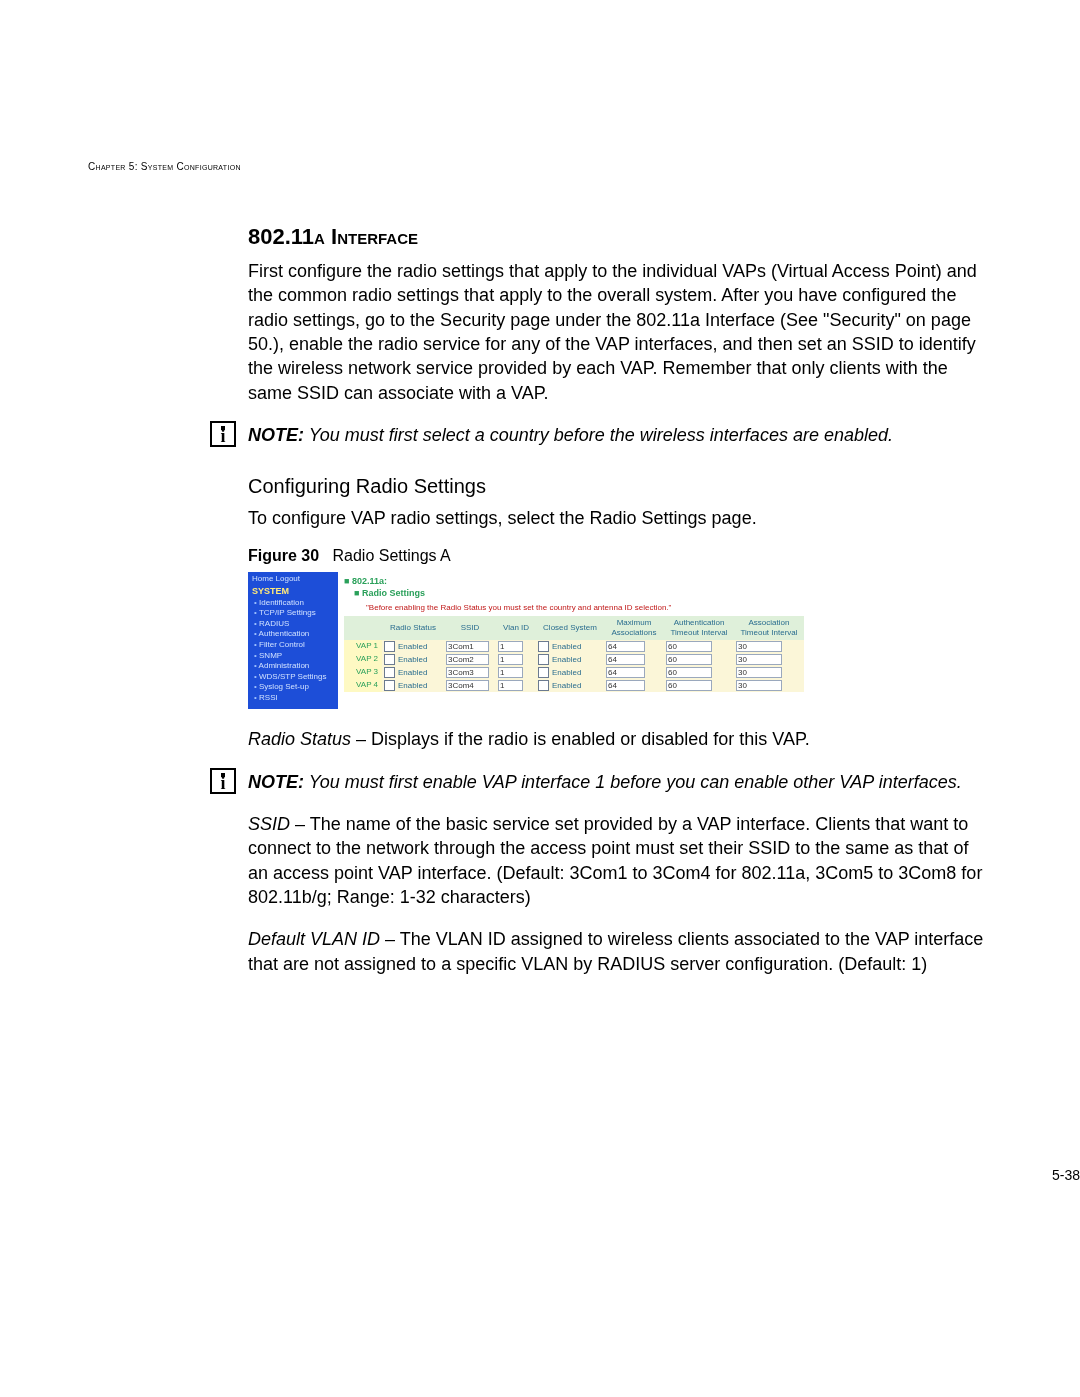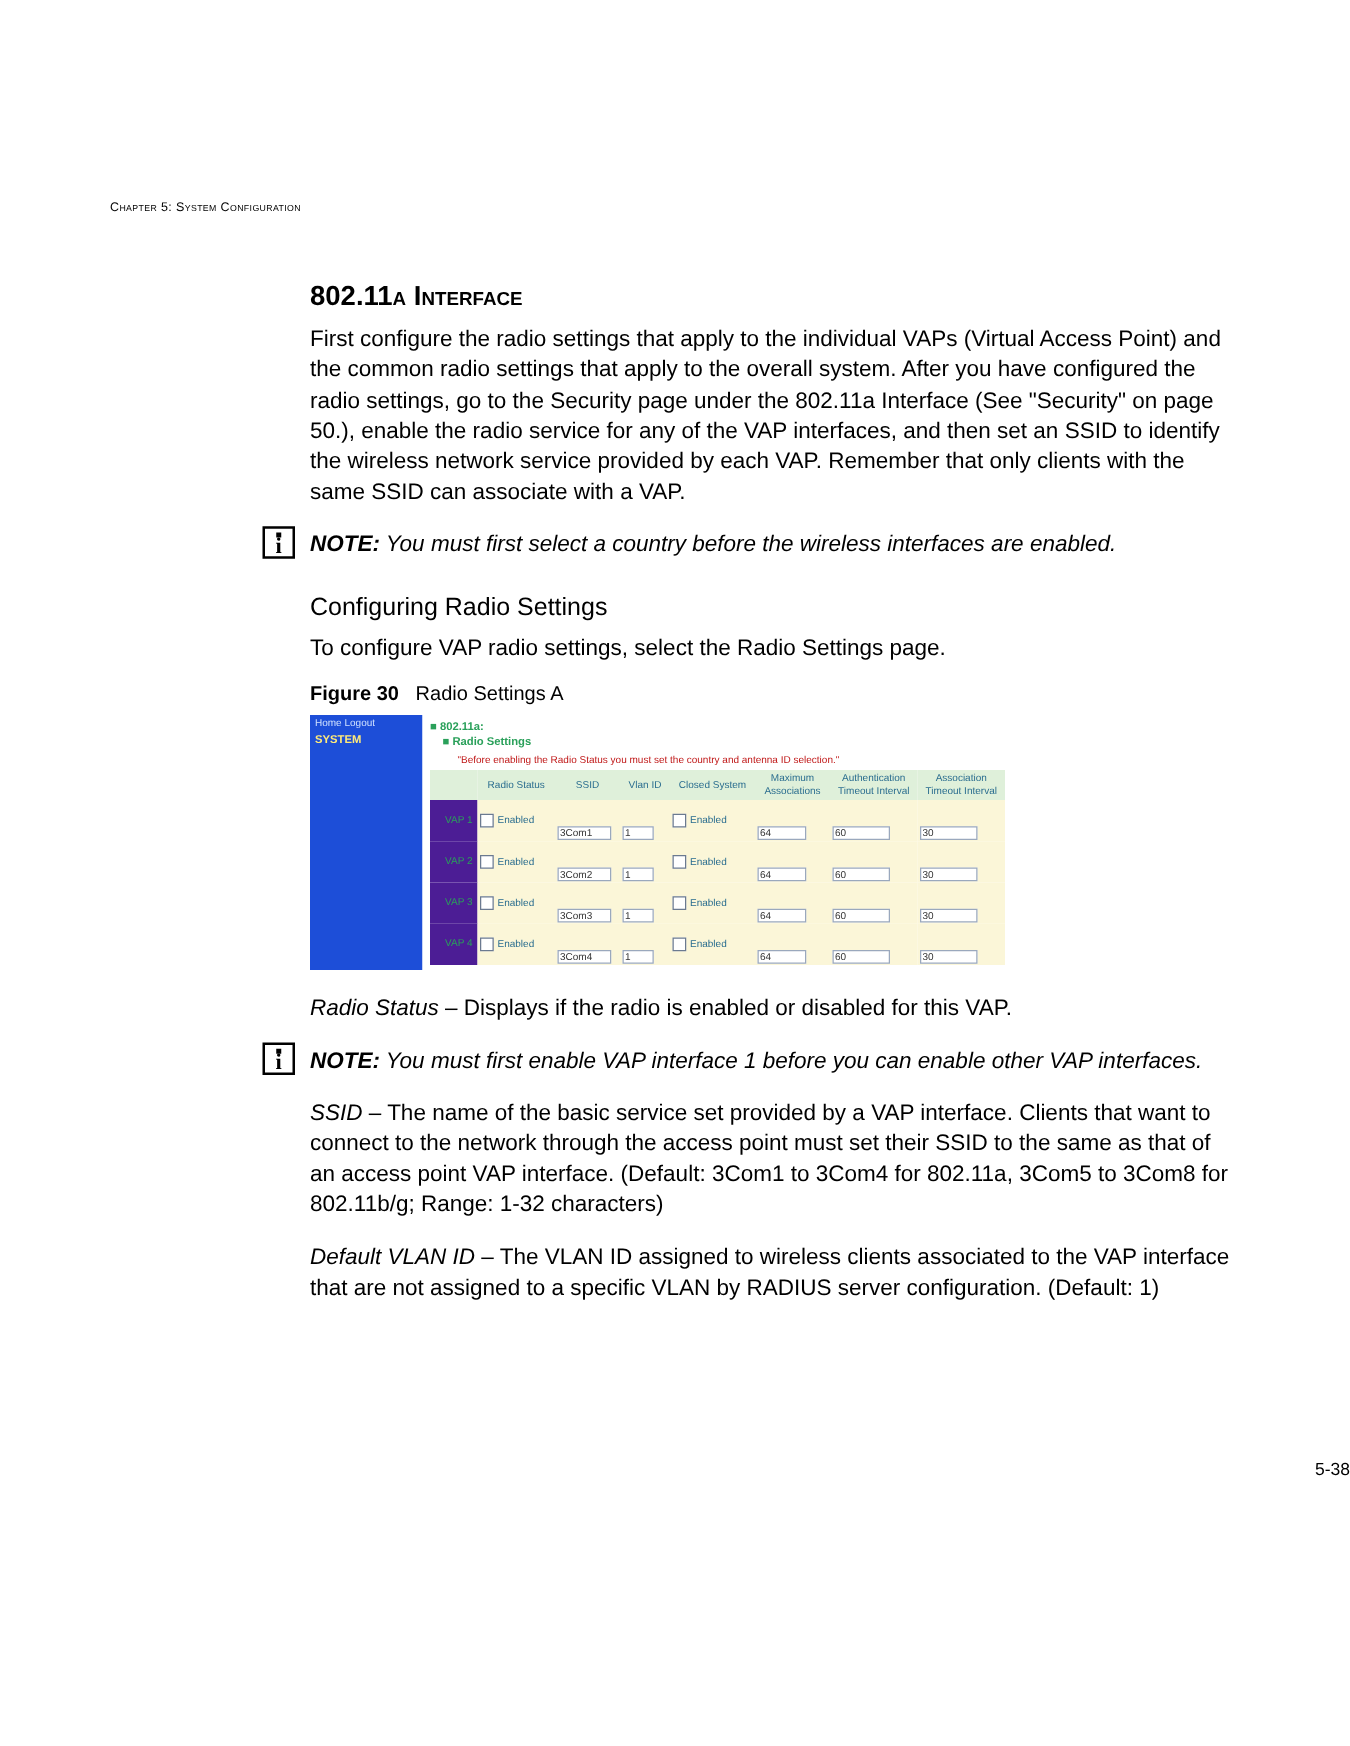--- a/index.html
+++ b/index.html
@@ -165,35 +165,34 @@
   table.vap td {
     background: #fbf6d8;
     color: #2a6d8f;
     padding: 1px 2px;
     border: 0;
     text-align: left;
     vertical-align: middle;
     white-space: nowrap;
   }
   table.vap td.rowh {
-    background: #4c1d95;
+    background: #fef9c3;
     color: #2aa05a;
     text-align: right;
     padding-right: 4px;
   }
   table.vap input[type="text"] {
     width: 90%;
     font-size: 8px;
     height: 11px;
     padding: 0 1px;
     border: 1px solid #9aa8bd;
     background: #fff;
     color: #333;
     box-sizing: border-box;
-    margin-top: 20px;
   }
   table.vap input.narrow { width: 70%; }
   .chk {
     display: inline-block;
     width: 9px; height: 9px;
     border: 1px solid #6b7a90;
     background: #fff;
     vertical-align: middle;
     margin-right: 3px;
   }
@@ -227,20 +226,32 @@
     <p class="para" style="margin-bottom:4px">To configure VAP radio settings, select the Radio Settings page.</p>
 
     <p class="figcap">
       <b>Figure 30</b>&nbsp;&nbsp;&nbsp;<span>Radio Settings A</span>
     </p>
 
     <div class="shot">
       <div class="shot-nav">
         <div class="top">Home   Logout</div>
         <div class="grp">SYSTEM</div>
+        <ul>
+          <li>Identification</li>
+          <li>TCP/IP Settings</li>
+          <li>RADIUS</li>
+          <li>Authentication</li>
+          <li>Filter Control</li>
+          <li>SNMP</li>
+          <li>Administration</li>
+          <li>WDS/STP Settings</li>
+          <li>Syslog Set-up</li>
+          <li>RSSI</li>
+        </ul>
       </div>
       <div class="shot-main">
         <div class="shot-breadcrumb">■  802.11a:</div>
         <div class="shot-sub">■ Radio Settings</div>
         <div class="shot-warn">"Before enabling the Radio Status you must set the country and antenna ID selection."</div>
 
         <table class="vap">
           <colgroup>
             <col style="width:38px">
             <col style="width:62px">

